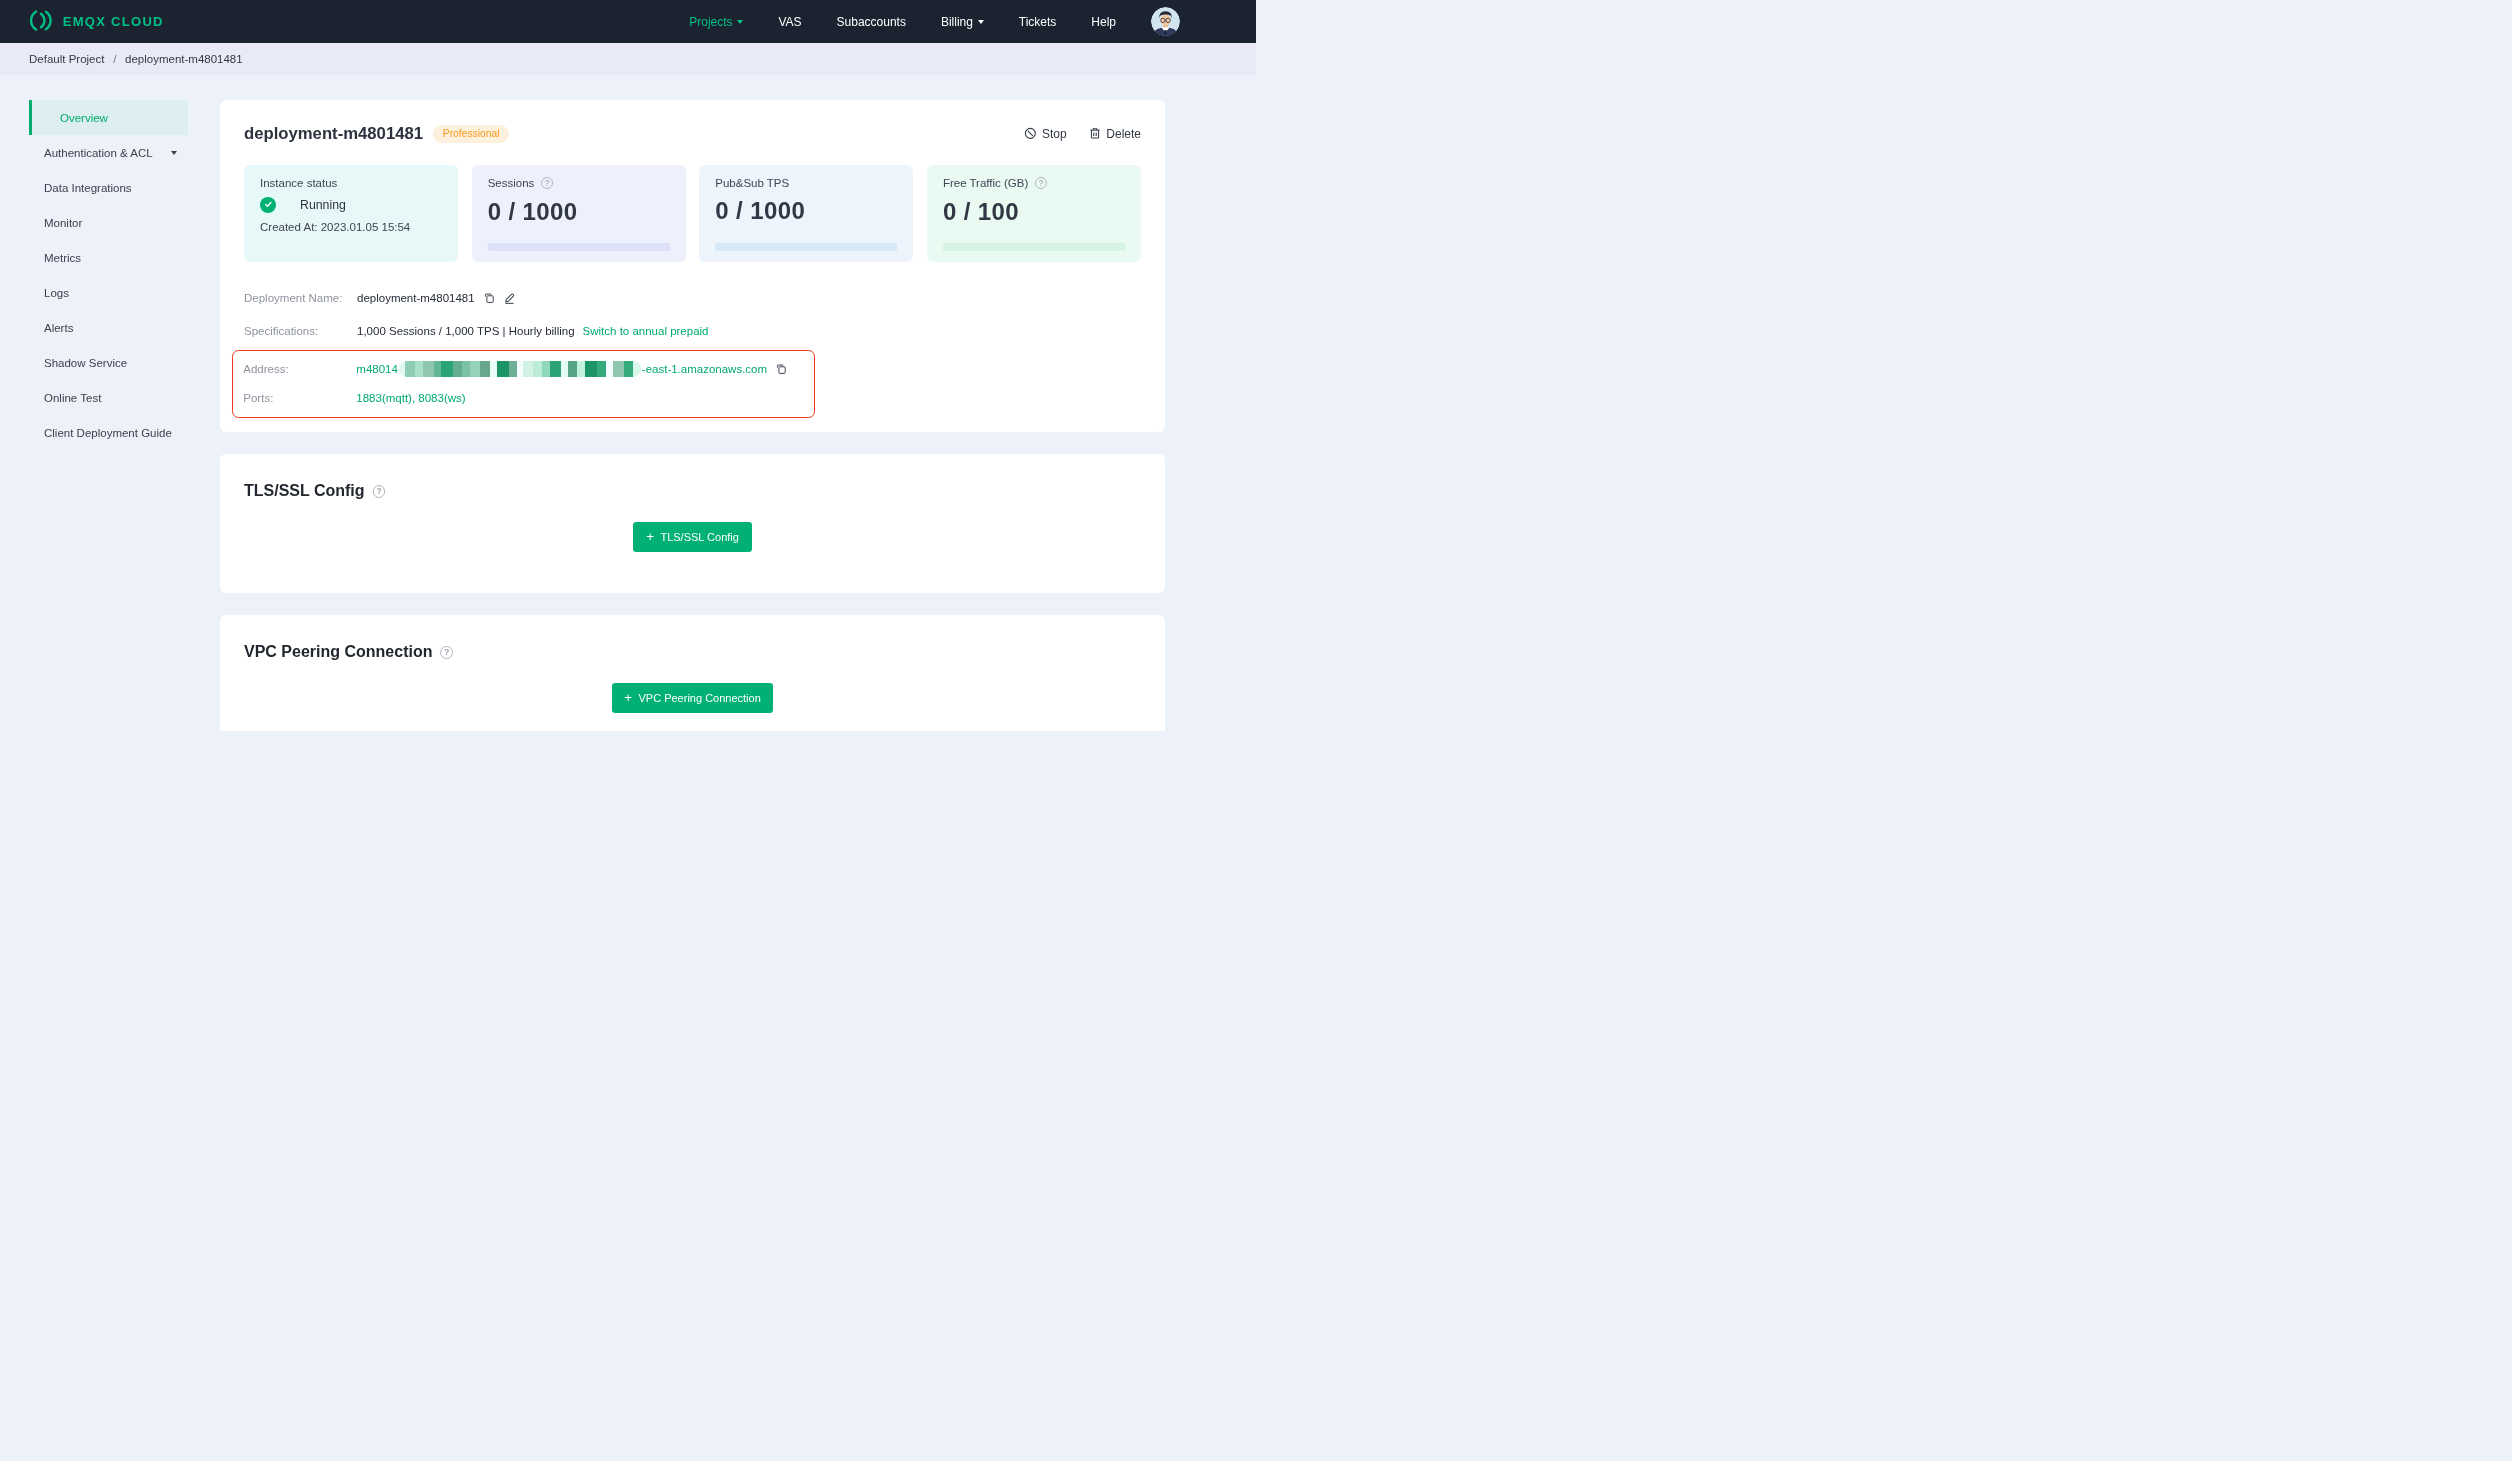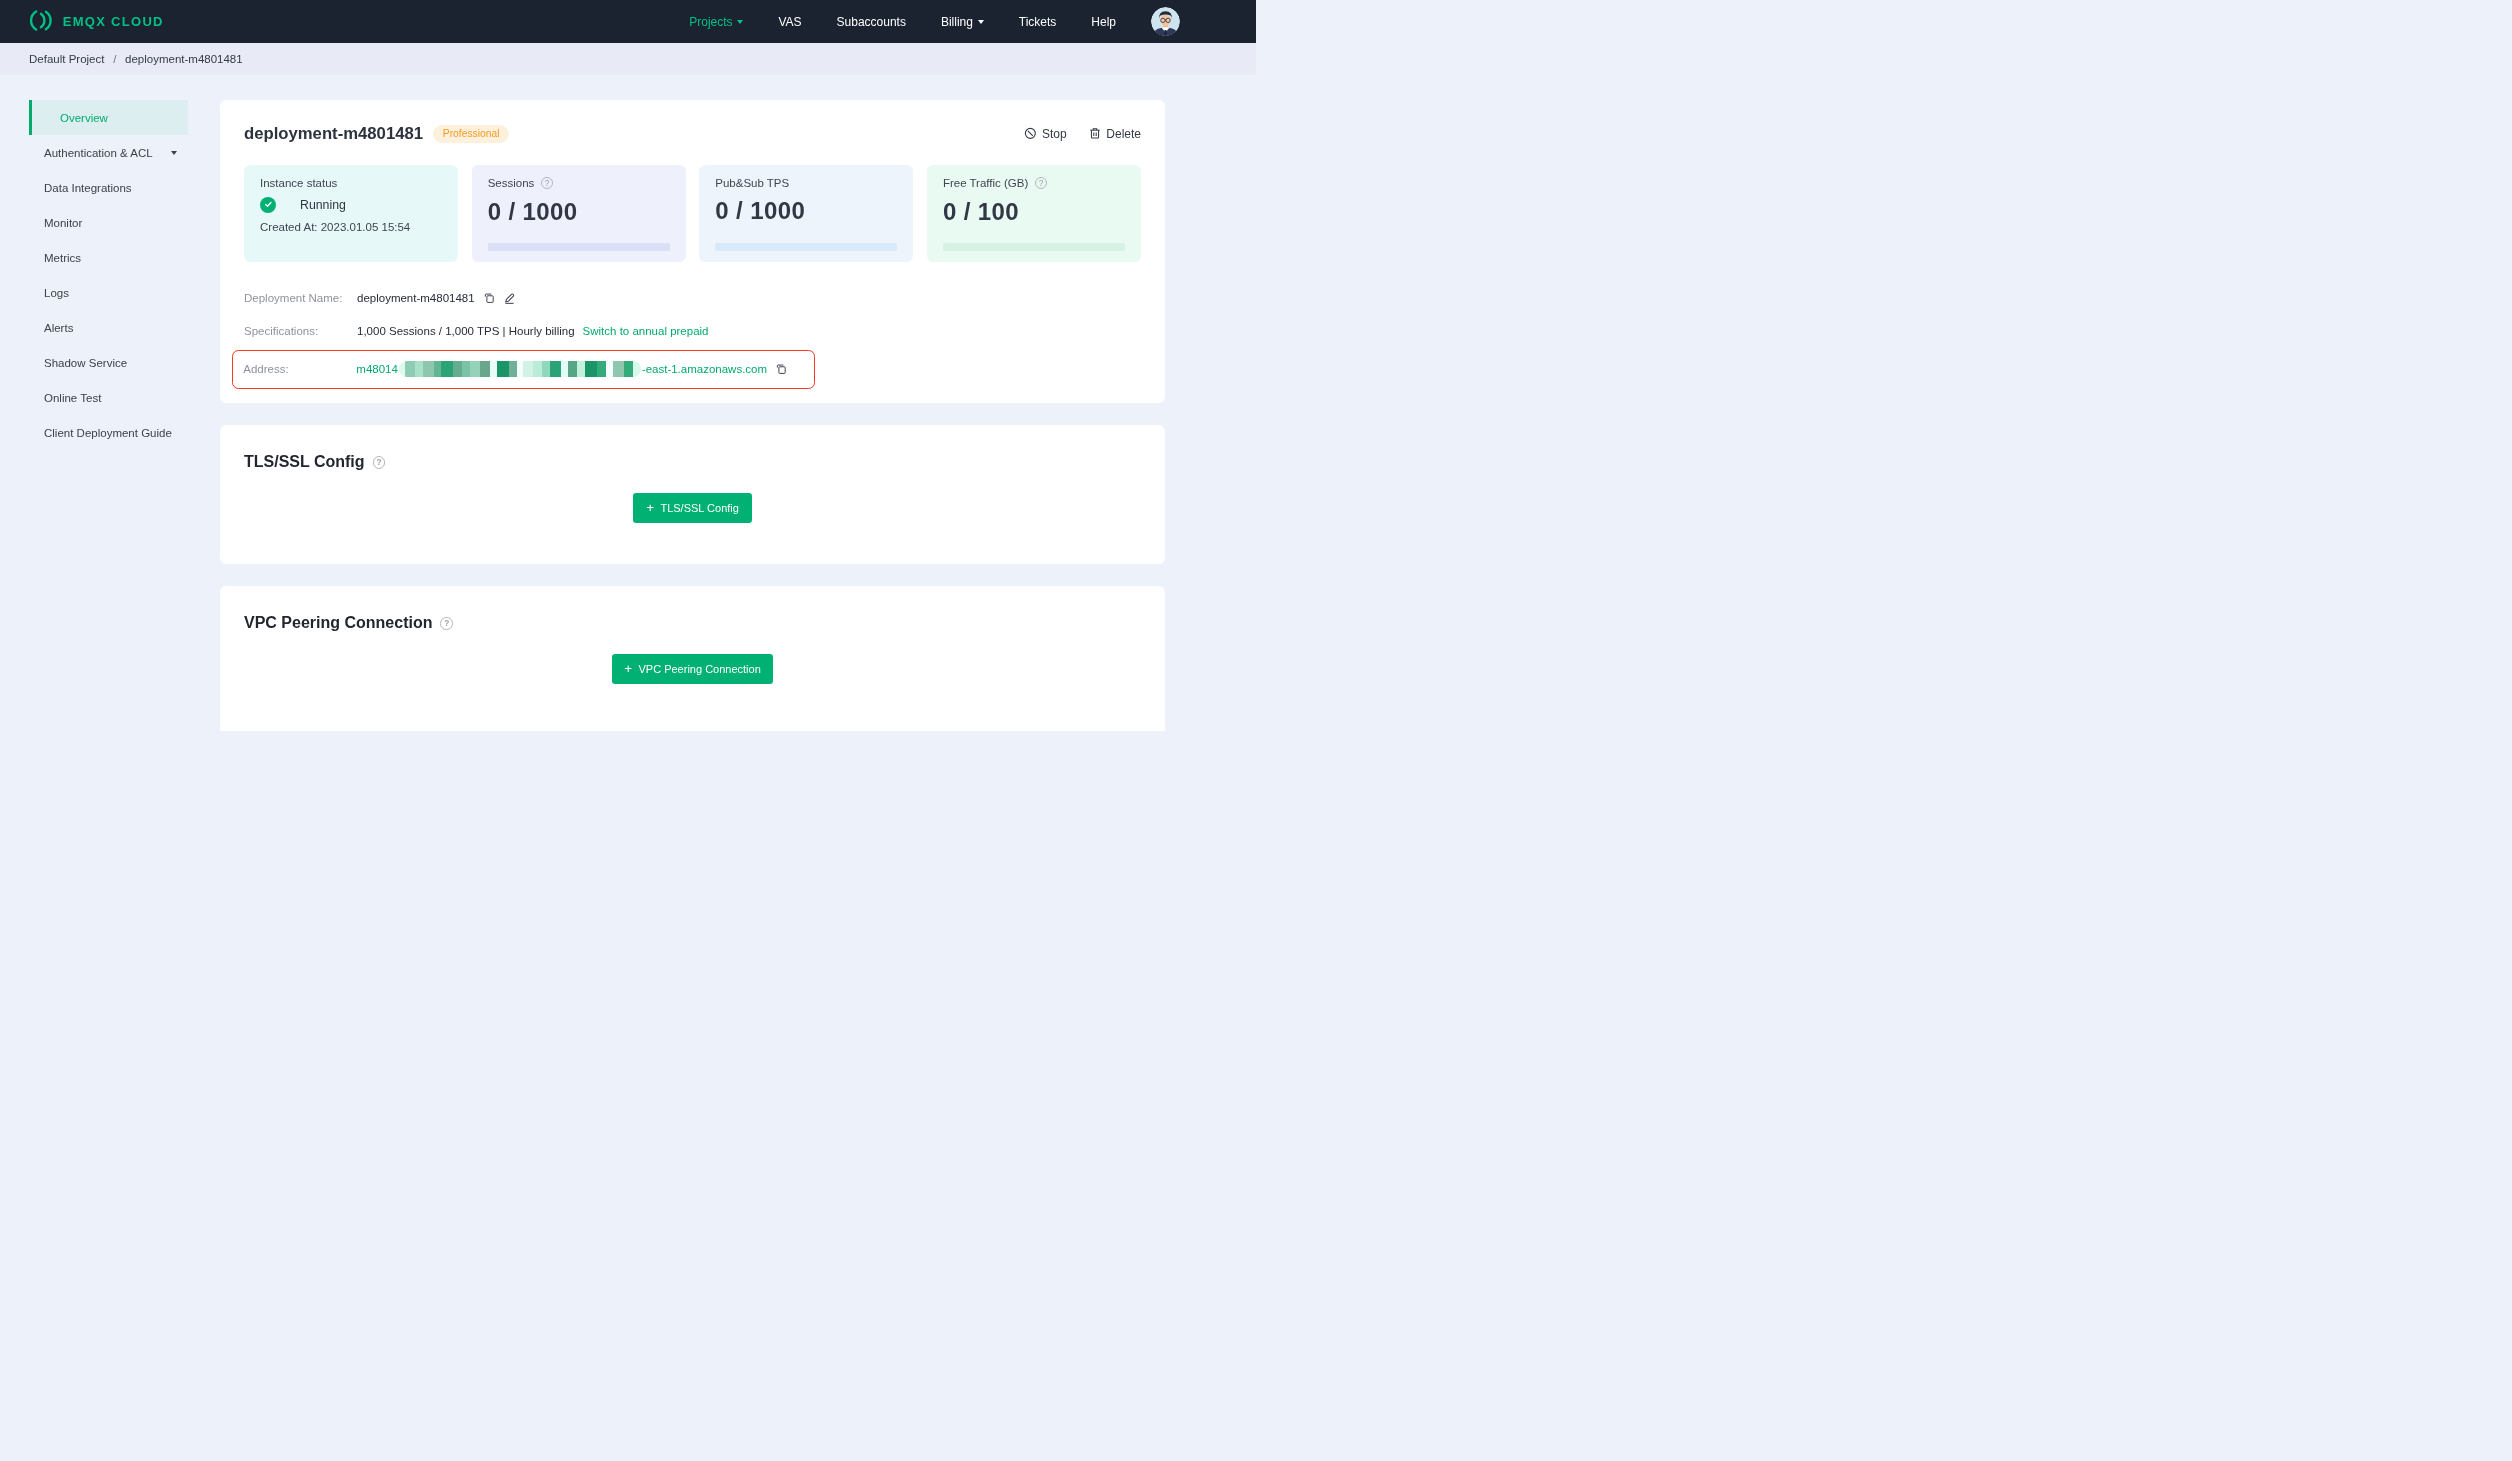--- a/index.html
+++ b/index.html
@@ -319,20 +319,24 @@
                 </span>
               <span>-east-1.amazonaws.com</span>
               <span class="icon-btn">
                 <svg width="12" height="12.7" viewBox="0 0 16 16" fill="none" stroke="currentColor" stroke-width="1.3">
                   <path d="M3.2 5.6 V3 Q3.2 2.3 3.9 2.3 H11.2"></path>
                   <rect x="5.2" y="4.6" width="8.4" height="8.8" rx="1"></rect>
                 </svg>
               </span>
             </span>
           </div>
+          <div class="info-row">
+            <span class="info-label">Ports:</span>
+            <span class="green-value">1883(mqtt), 8083(ws)</span>
+          </div>
         </div>
       </div>
     </div>
 
     <div class="card card-section">
       <div class="section-title">
         <span>TLS/SSL Config</span>
         <span class="help">?</span>
       </div>
       <div class="btn-row">

